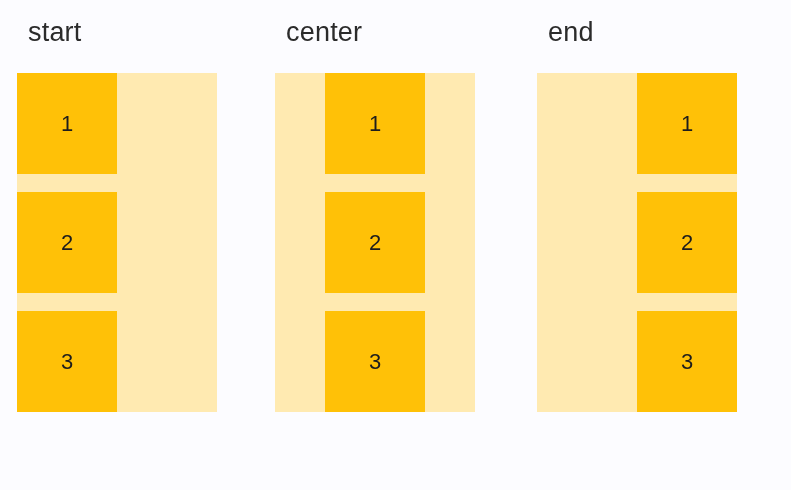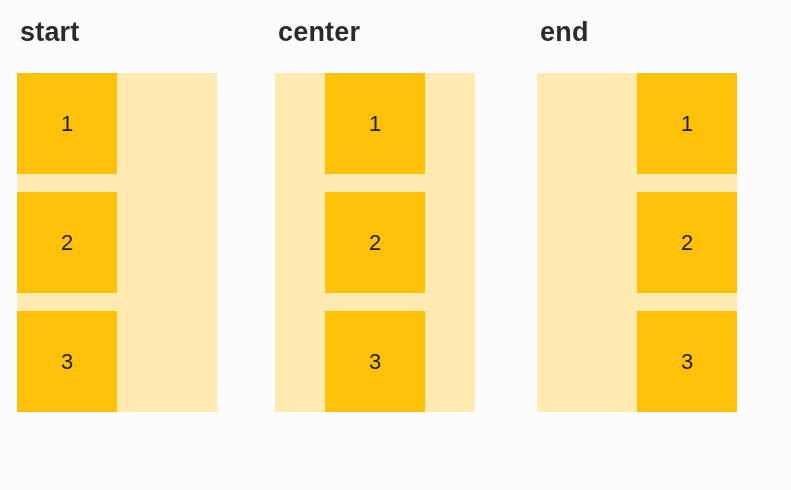--- a/index.html
+++ b/index.html
@@ -23,25 +23,25 @@
     top: 0;
   }
   .demo-group.g0 { left: 17px; }
   .demo-group.g1 { left: 275px; }
   .demo-group.g2 { left: 537px; }
 
   .demo-label {
     font-size: 27px;
     line-height: 1;
     color: #2b2b2b;
-    font-weight: 700;
+    font-weight: 400;
     letter-spacing: 0.2px;
     position: absolute;
     top: 19px;
-    left: 3px;
+    left: 11px;
     white-space: nowrap;
   }
 
   .demo-container {
     position: absolute;
     top: 73px;
     left: 0;
     width: 200px;
     height: 339px;
     background: #ffeab1;

